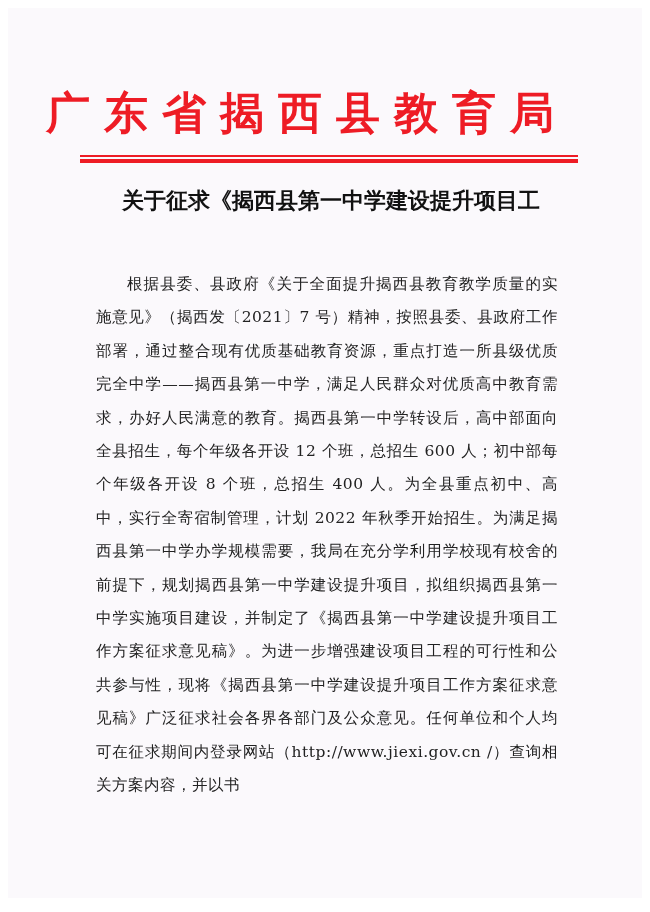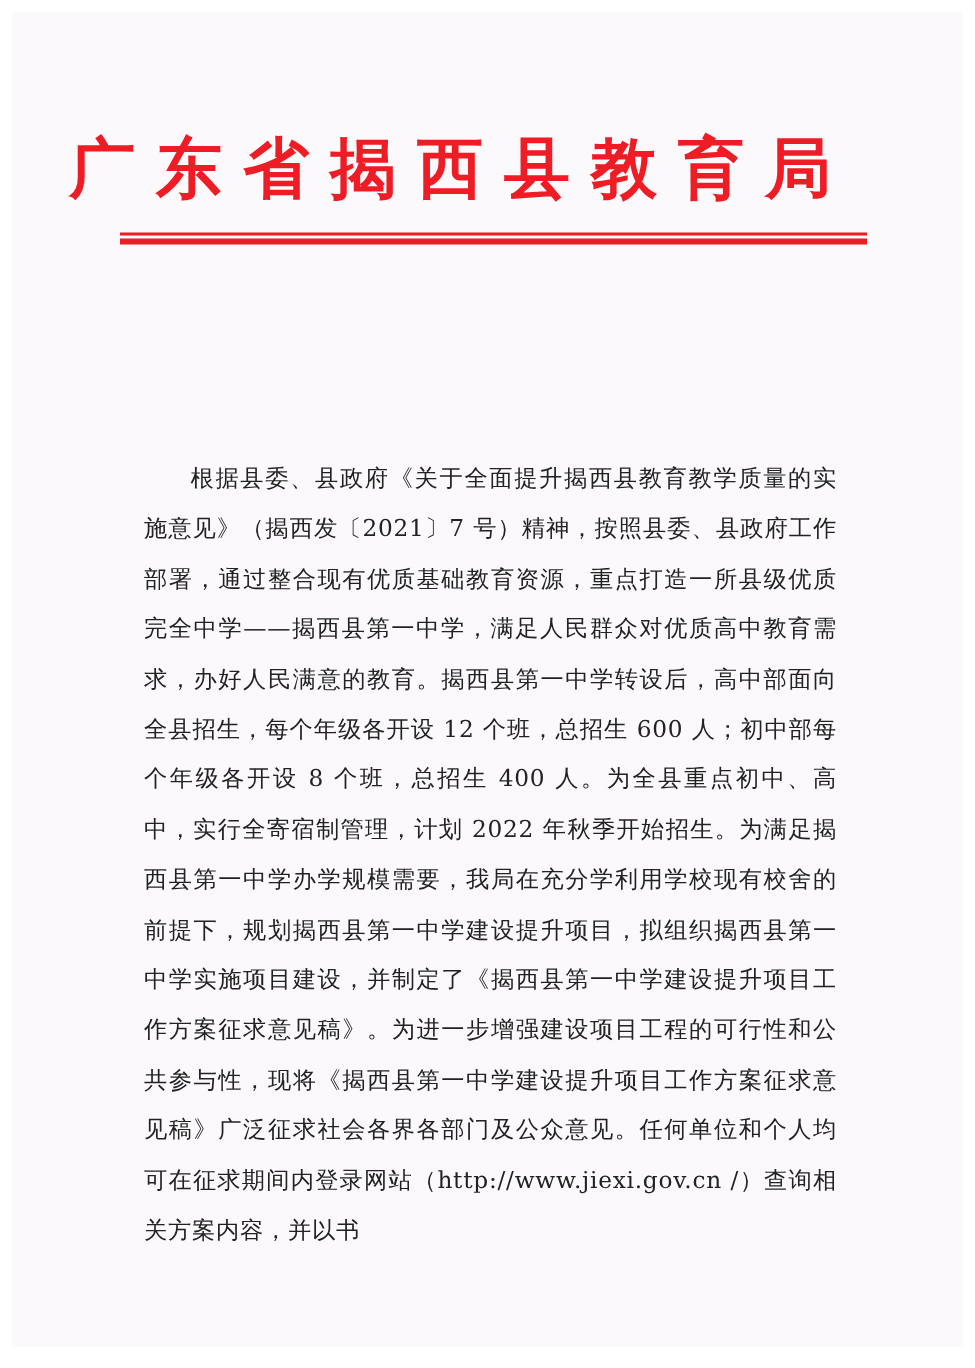--- a/index.html
+++ b/index.html
@@ -18,28 +18,29 @@
   .rule-thick { position: absolute; left: 80px; width: 498px; top: 159px; height: 4px; background: #ee1c25; }
   .title {
     position: absolute; left: 96px; width: 470px; top: 184px;
     font-family: "DejaVu Sans", "Liberation Sans", sans-serif;
     font-size: 22px; color: #111; line-height: 34px; text-align: center; font-weight: bold;
   }
   .body-text {
     position: absolute; left: 96px; width: 462px; top: 268px;
     font-family: "DejaVu Serif", "Liberation Serif", serif;
     font-size: 15.5px; color: #222; line-height: 33.4px; text-align: justify;
-    text-indent: 31px; letter-spacing: 0.5px; margin-top: 35px;
+    text-indent: 31px; letter-spacing: 0.5px;
   }
 </style>
 </head>
 <body>
 
 <div class="page"></div>
 
 <div class="masthead">广东省揭西县教育局</div>
 <div class="rule-thin"></div>
 <div class="rule-thick"></div>
 
 <div class="title">
+  <div>关于征求《揭西县第一中学建设提升项目工</div>
 </div>
 
 <div class="body-text">根据县委、县政府《关于全面提升揭西县教育教学质量的实施意见》（揭西发〔2021〕7 号）精神，按照县委、县政府工作部署，通过整合现有优质基础教育资源，重点打造一所县级优质完全中学——揭西县第一中学，满足人民群众对优质高中教育需求，办好人民满意的教育。揭西县第一中学转设后，高中部面向全县招生，每个年级各开设 12 个班，总招生 600 人；初中部每个年级各开设 8 个班，总招生 400 人。为全县重点初中、高中，实行全寄宿制管理，计划 2022 年秋季开始招生。为满足揭西县第一中学办学规模需要，我局在充分学利用学校现有校舍的前提下，规划揭西县第一中学建设提升项目，拟组织揭西县第一中学实施项目建设，并制定了《揭西县第一中学建设提升项目工作方案征求意见稿》。为进一步增强建设项目工程的可行性和公共参与性，现将《揭西县第一中学建设提升项目工作方案征求意见稿》广泛征求社会各界各部门及公众意见。任何单位和个人均可在征求期间内登录网站（http://www.jiexi.gov.cn /）查询相关方案内容，并以书</div>
 
 </body></html>

